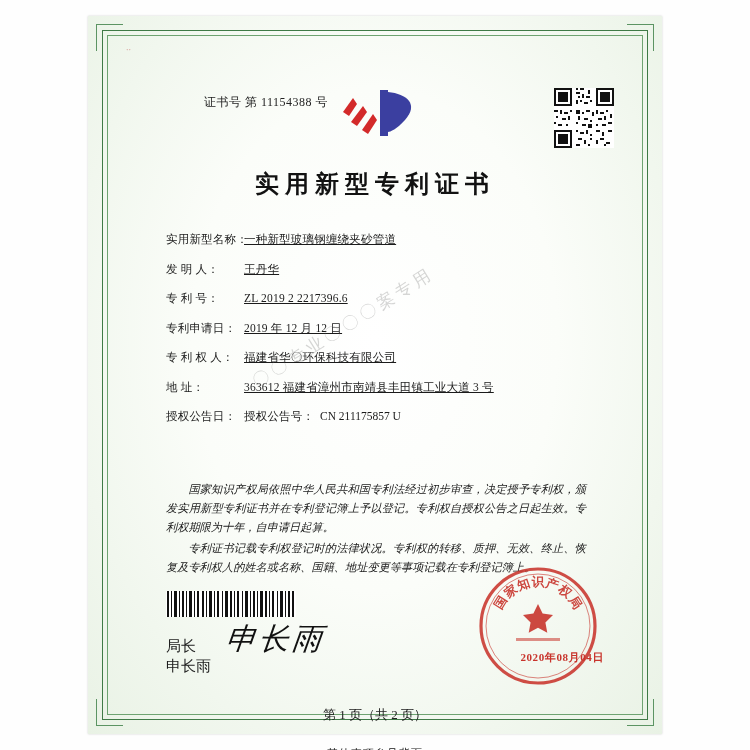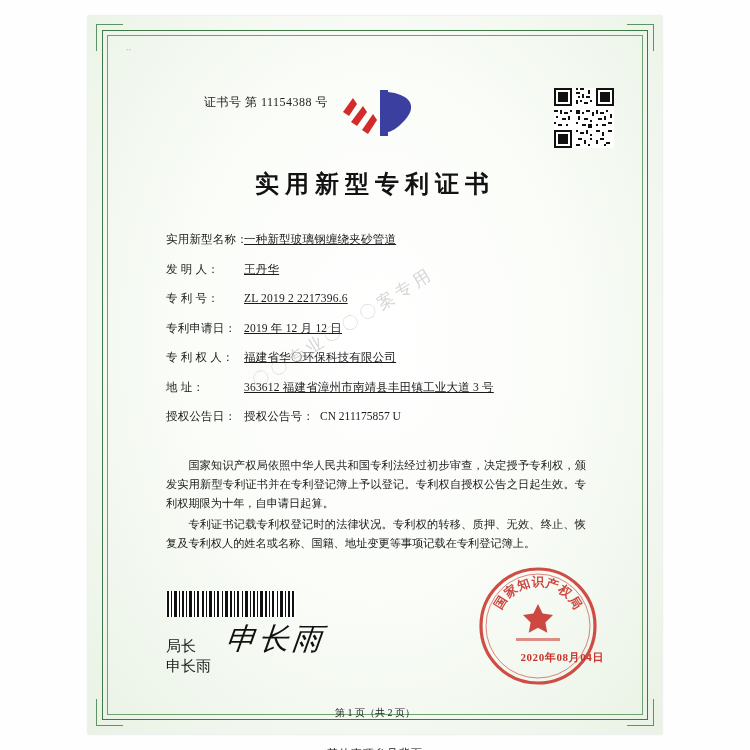--- a/index.html
+++ b/index.html
@@ -86,23 +86,24 @@
     width:78px;flex:none;
     letter-spacing:.2px;
     white-space:nowrap;
   }
   .fval{flex:1;letter-spacing:.2px;text-decoration:underline;}
   .frow.double .flabel{width:78px;}
   .fval2-label{width:76px;flex:none;letter-spacing:.2px;}
   .fval2{flex:none;font-family:Liberation Serif, serif;}
 
   .para{
-    position:absolute;left:78px;top:440px;width:420px;
+    position:absolute;left:78px;top:464px;width:420px;
     font-size:11.2px;line-height:19px;color:#1b1b1b;
     text-align:justify;
+    font-style:italic;
   }
   .para p{margin:0 0 2px 0;text-indent:2em;}
 
   
   .barcode{
     position:absolute;left:78px;top:575px;
     width:130px;height:26px;
   }
   .barcode svg{display:block;}
 
@@ -129,21 +130,21 @@
 
   .sealdate{
     position:absolute;right:58px;top:634px;
     font-size:11px;color:#c8342c;letter-spacing:.6px;
     font-family:"Liberation Serif", serif;
     font-weight:bold;
   }
 
   .pagefoot{
     position:absolute;left:0;right:0;top:690px;
-    text-align:center;font-size:10px;color:#222;
+    text-align:center;font-size:13px;color:#222;
   }
   .backnote{
     position:absolute;left:0;right:0;top:730px;
     text-align:center;font-size:11px;color:#111;letter-spacing:1px;
   }
 
   
   .watermark{
     position:absolute;left:150px;top:300px;
     transform:rotate(-32deg);

